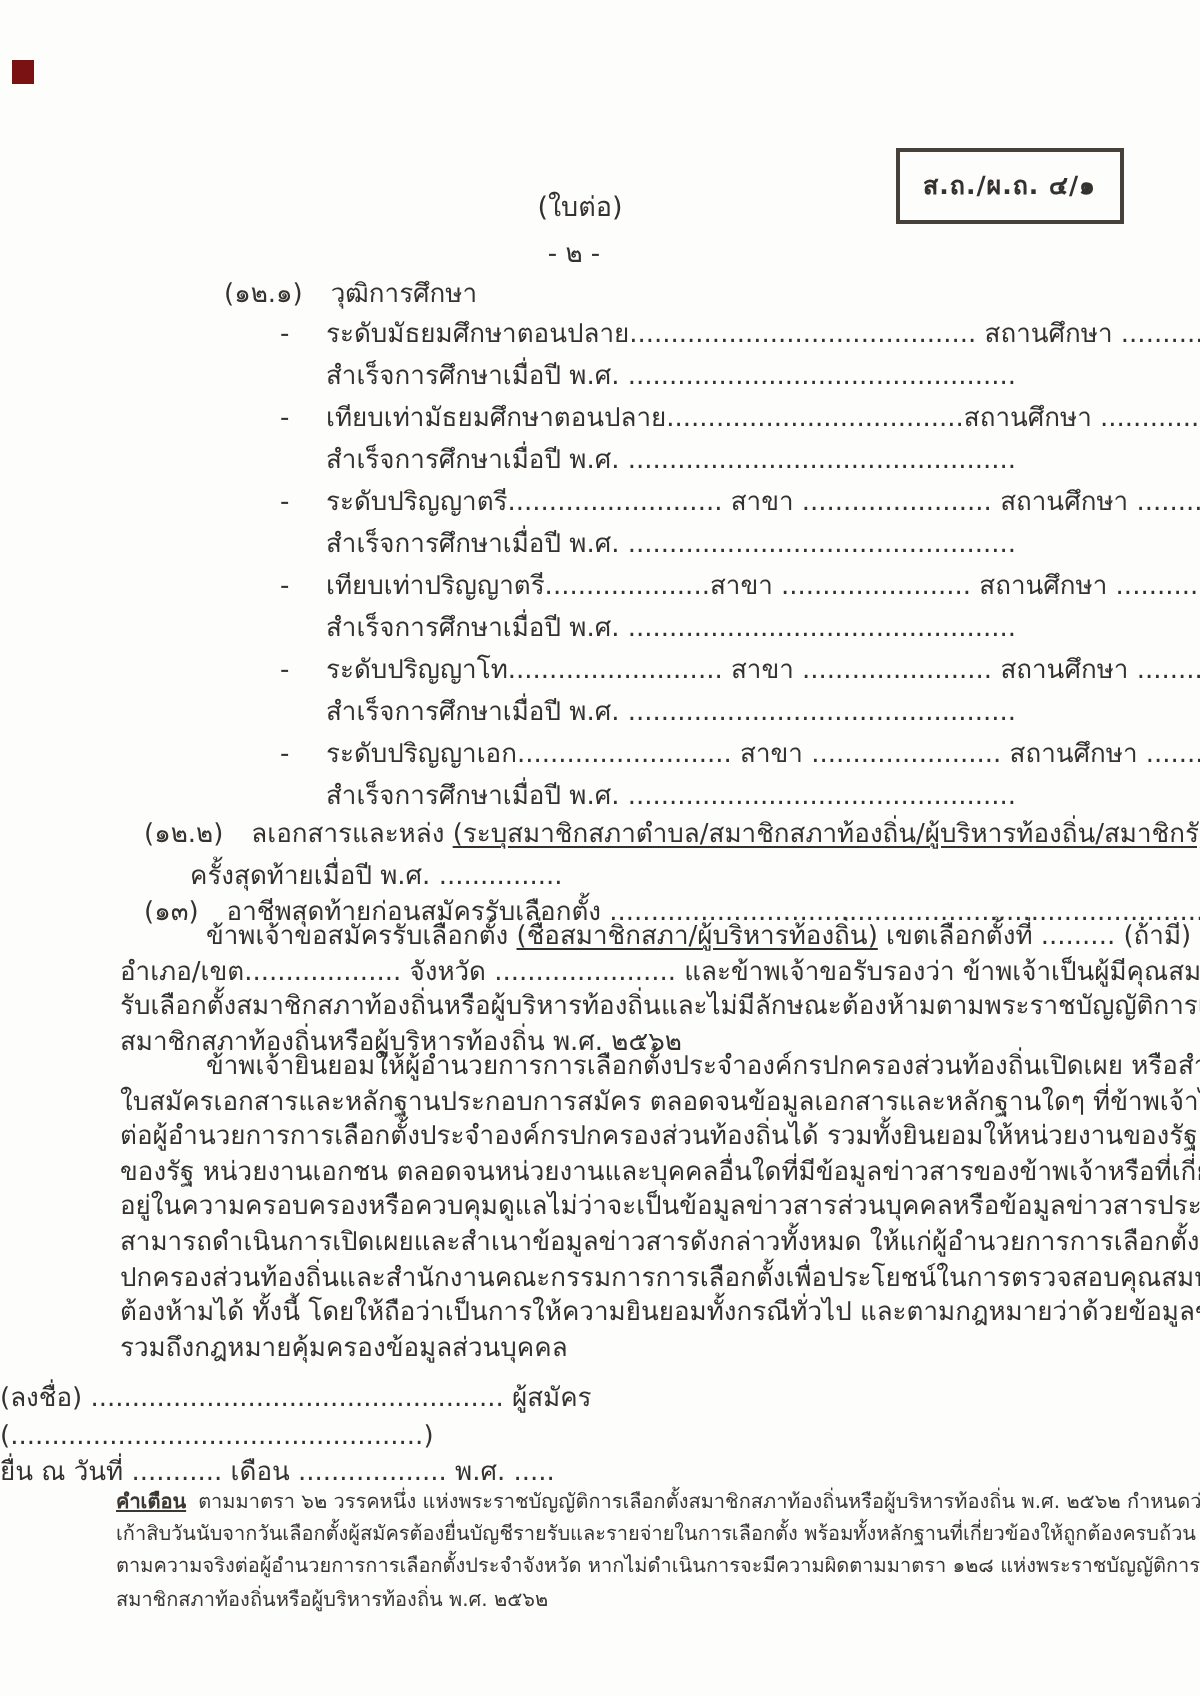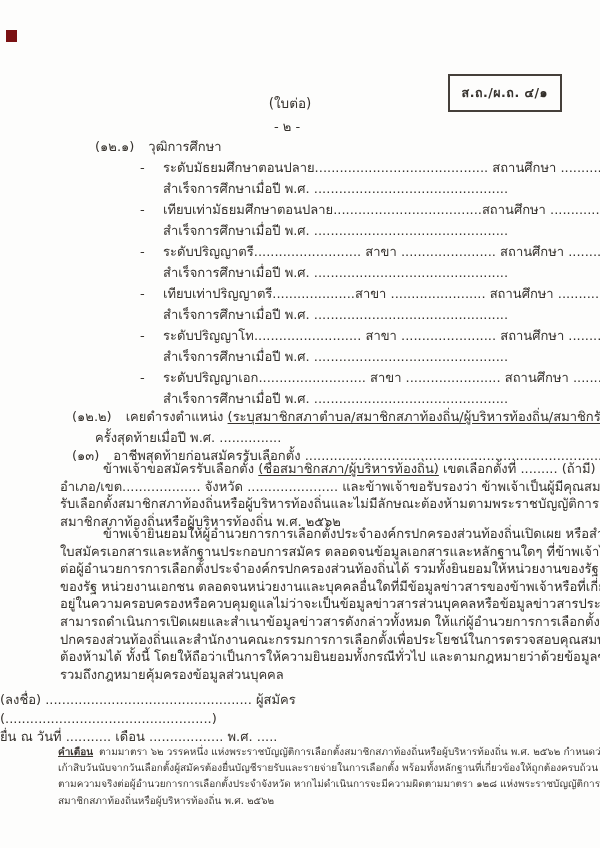--- a/index.html
+++ b/index.html
@@ -47,41 +47,41 @@
 
   <div class="abs corner-mark"></div>
 
   <div class="abs form-code-box">
     <span>ส.ถ./ผ.ถ. ๔/๑</span>
   </div>
 
   <div class="abs center-line title">(ใบต่อ)</div>
   <div class="abs page-no">- ๒ -</div>
 
-  <div class="abs sec-head" style="left:95px;top:136px">
+  <div class="abs sec-head" style="left:112px;top:136px">
     <span class="sec-no">(๑๒.๑)</span><span>วุฒิการศึกษา</span>
   </div>
 
   <div class="abs edu-entries">
     <div class="edu-line1"><span class="dash">-</span><span>ระดับมัธยมศึกษาตอนปลาย.......................................... สถานศึกษา ..........................................</span></div>
     <div class="edu-line2">สำเร็จการศึกษาเมื่อปี พ.ศ. ...............................................</div>
     <div class="edu-line1"><span class="dash">-</span><span>เทียบเท่ามัธยมศึกษาตอนปลาย....................................สถานศึกษา ................................</span></div>
     <div class="edu-line2">สำเร็จการศึกษาเมื่อปี พ.ศ. ...............................................</div>
     <div class="edu-line1"><span class="dash">-</span><span>ระดับปริญญาตรี.......................... สาขา ....................... สถานศึกษา .......................................</span></div>
     <div class="edu-line2">สำเร็จการศึกษาเมื่อปี พ.ศ. ...............................................</div>
     <div class="edu-line1"><span class="dash">-</span><span>เทียบเท่าปริญญาตรี....................สาขา ....................... สถานศึกษา ................................</span></div>
     <div class="edu-line2">สำเร็จการศึกษาเมื่อปี พ.ศ. ...............................................</div>
     <div class="edu-line1"><span class="dash">-</span><span>ระดับปริญญาโท.......................... สาขา ....................... สถานศึกษา .......................................</span></div>
     <div class="edu-line2">สำเร็จการศึกษาเมื่อปี พ.ศ. ...............................................</div>
     <div class="edu-line1"><span class="dash">-</span><span>ระดับปริญญาเอก.......................... สาขา ....................... สถานศึกษา .......................................</span></div>
     <div class="edu-line2">สำเร็จการศึกษาเมื่อปี พ.ศ. ...............................................</div>
   </div>
 
   <div class="abs sec-head" style="left:72px;top:406px;white-space:nowrap">
-    <span class="sec-no">(๑๒.๒)</span><span>เคยดำรงตำแหน่ง </span><span class="u">(ระบุสมาชิกสภาตำบล/สมาชิกสภาท้องถิ่น/ผู้บริหารท้องถิ่น/สมาชิกรัฐสภา)</span>
+    <span class="sec-no">(๑๒.๒)</span><span>ลเอกสารและหล่ง </span><span class="u">(ระบุสมาชิกสภาตำบล/สมาชิกสภาท้องถิ่น/ผู้บริหารท้องถิ่น/สมาชิกรัฐสภา)</span>
   </div>
   <div class="abs sec-head" style="left:95px;top:427px">ครั้งสุดท้ายเมื่อปี พ.ศ. ...............</div>
 
   <div class="abs sec-head" style="left:72px;top:445px;white-space:nowrap">
     <span class="sec-no">(๑๓)</span><span>อาชีพสุดท้ายก่อนสมัครรับเลือกตั้ง ................................................................................</span>
   </div>
 
   <div class="abs para" style="top:460px">
     <div class="indent">
       <span>ข้าพเจ้าขอสมัครรับเลือกตั้ง </span><span class="u">(ชื่อสมาชิกสภา/ผู้บริหารท้องถิ่น)</span><span> เขตเลือกตั้งที่ ......... (ถ้ามี)</span>

